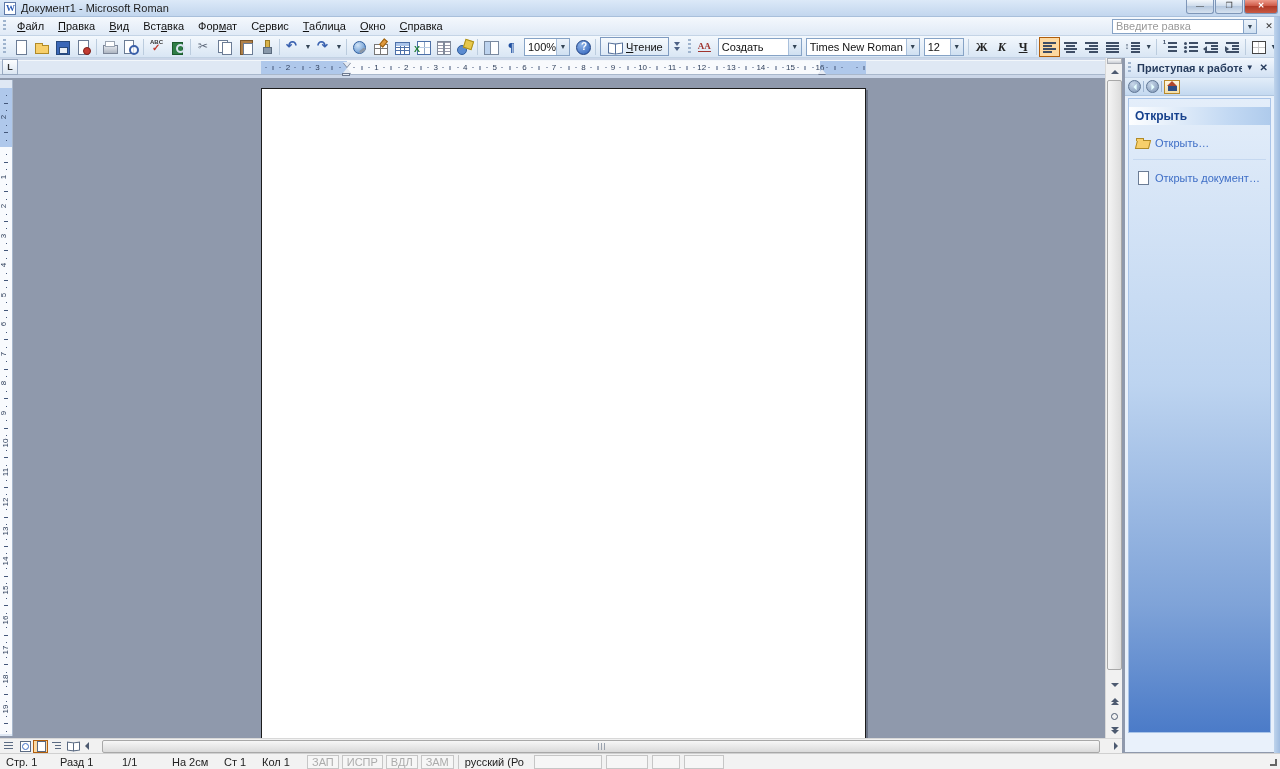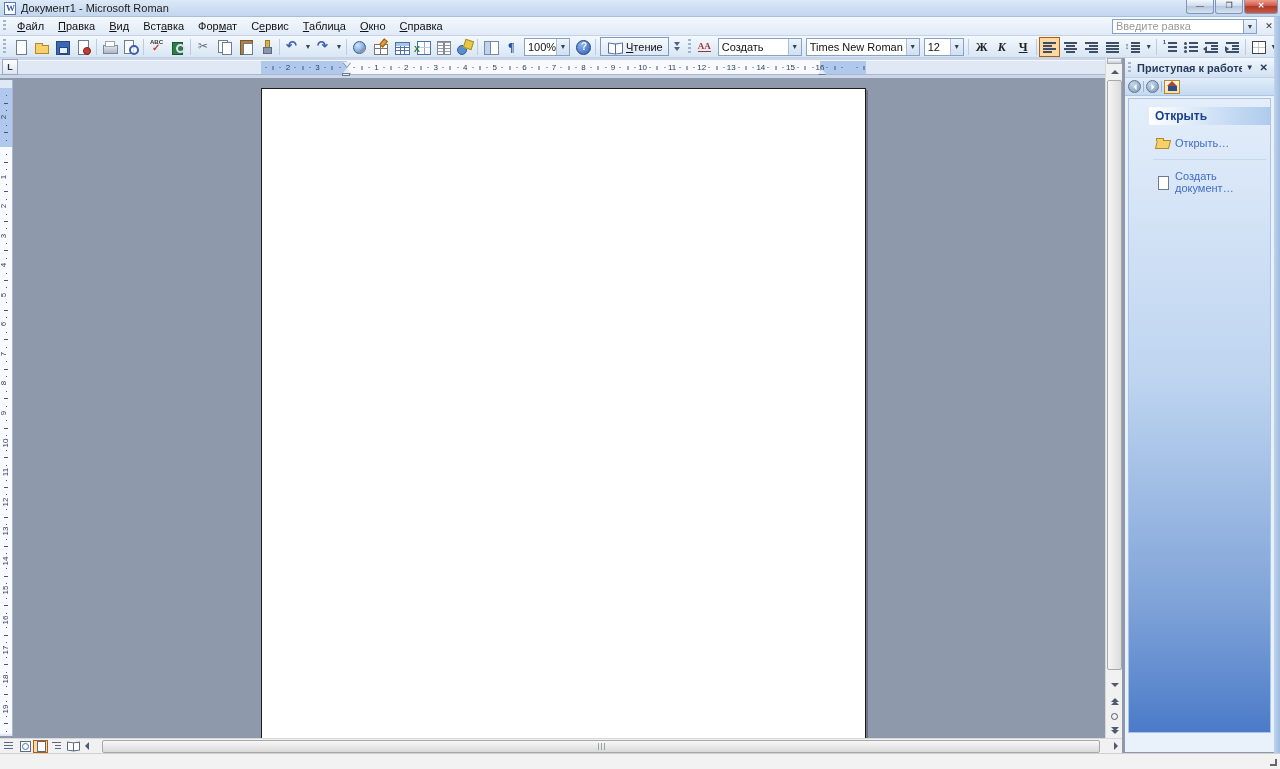--- a/index.html
+++ b/index.html
@@ -202,21 +202,21 @@
   #tp-close{font-size:10px;color:#263B5C;padding:0 6px 0 2px;}
   #tp-nav{height:18px;background:linear-gradient(#E2EDF9,#C4D9F0);display:flex;align-items:center;gap:2px;padding-left:3px;border-bottom:1px solid #AFC6E0;}
   .tpnav{width:16px;height:14px;display:flex;align-items:center;justify-content:center;}
   .tpnav.circ{width:13px;height:13px;border-radius:50%;background:radial-gradient(circle at 35% 30%,#C8D8EA,#7D94B4);border:1px solid #5F7694;}
   .tpnav .tri-left,.tpnav .tri-right{transform:scale(.8);filter:brightness(3);}
   .tpsep{width:1px;height:11px;background:#9FB6D2;}
   .tpnav.home{border:1px solid #B98A2C;background:linear-gradient(#FDF6E2,#F3DFA8);}
   .home-ic{width:9px;height:8px;position:relative;}
   .home-ic::before{content:"";position:absolute;left:0;top:3px;width:9px;height:5px;background:#2C4D86;}
   .home-ic::after{content:"";position:absolute;left:-1px;top:-2px;border-left:5.5px solid transparent;border-right:5.5px solid transparent;border-bottom:5px solid #B0472E;}
-  #tp-body{flex:1;margin:2px 3px 19px 3px;border:1px solid #A9C4E8;background:linear-gradient(#E4EEFA 0%,#BDD4F0 45%,#7FA3D8 80%,#4B7BC8 100%);overflow:hidden;padding-left:20px;}
+  #tp-body{flex:1;margin:2px 3px 19px 3px;border:1px solid #A9C4E8;background:linear-gradient(#E4EEFA 0%,#BDD4F0 45%,#7FA3D8 80%,#4B7BC8 100%);overflow:hidden;}
   #tp-section-head{margin:8px 0 0 0;height:18px;background:linear-gradient(90deg,#FDFEFF,#C3D9F3 70%,#AFCBEC);display:flex;align-items:center;
     font-size:12px;font-weight:bold;color:#16418D;padding-left:6px;}
   .tp-link{display:flex;align-items:center;gap:5px;margin:10px 0 0 6px;font-size:11px;color:#3E6EC6;}
   .tp-link .ic{width:15px;height:15px;}
   .tp-divider{height:1px;background:#C5D8F0;margin:9px 4px 0 4px;}
 
   
   #rborder{position:absolute;left:1274px;top:17px;width:6px;height:736px;background:linear-gradient(90deg,#BFD4EC,#9FBCE0);}
 
   
@@ -757,25 +757,42 @@
     <div id="tp-body">
       <div id="tp-section-head">Открыть</div>
       <div id="tp-links">
           <div class="tp-link">
             <span class="ic ic-folder-small"></span>
             <span>Открыть…</span>
           </div>
           <div class="tp-divider"></div>
           <div class="tp-link">
             <span class="ic ic-page-small"></span>
-            <span>Создать документ…</span>
+            <span>Открыть документ…</span>
           </div>
         </div>
     </div>
   </div>
 
   <div id="rborder"></div>
 
   <div id="statusbar">
+    <span id="status-left" style="display:flex;align-items:center;">
+        <div class="spanel" style="width: 54px;">Стр. 1</div>
+        <div class="spanel" style="width: 62px;">Разд 1</div>
+        <div class="spanel" style="width: 50px;">1/1</div>
+        <div class="spanel" style="width: 52px;">На 2см</div>
+        <div class="spanel" style="width: 38px;">Ст 1</div>
+        <div class="spanel" style="width: 48px;">Кол 1</div>
+        <div class="stoggle">ЗАП</div>
+        <div class="stoggle">ИСПР</div>
+        <div class="stoggle">ВДЛ</div>
+        <div class="stoggle">ЗАМ</div>
+        <div class="spanel" style="border-left: 1px solid rgb(198, 198, 198); margin-left: 4px;">русский (Ро</div>
+        <div class="sempty" style="width: 68px;"></div>
+        <div class="sempty" style="width: 42px;"></div>
+        <div class="sempty" style="width: 28px;"></div>
+        <div class="sempty" style="width: 40px;"></div>
+      </span>
     <div id="resize-grip"></div>
   </div>
 
 </div>
 
 </body></html>

